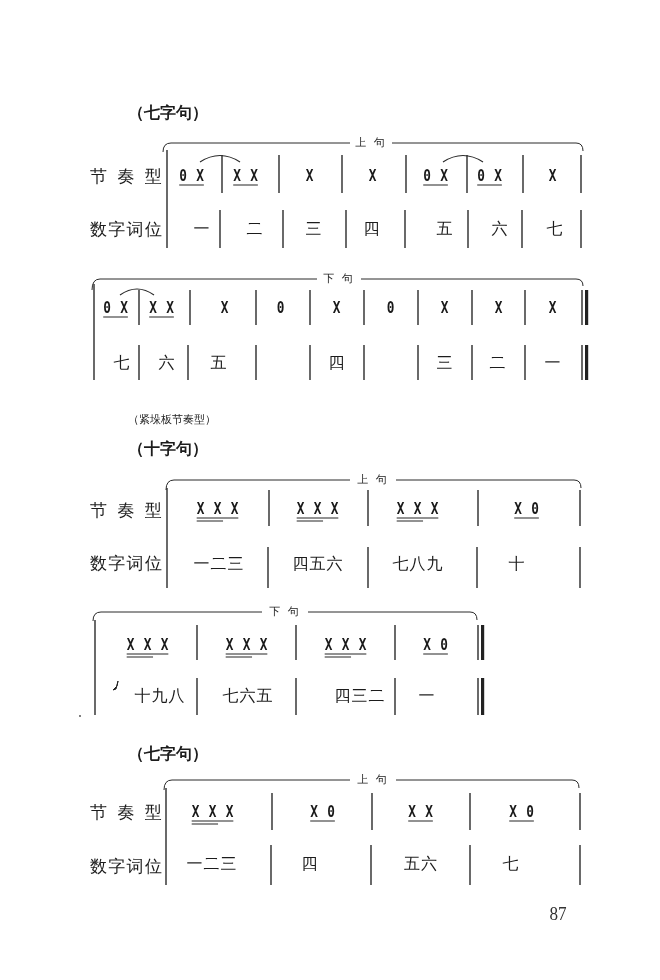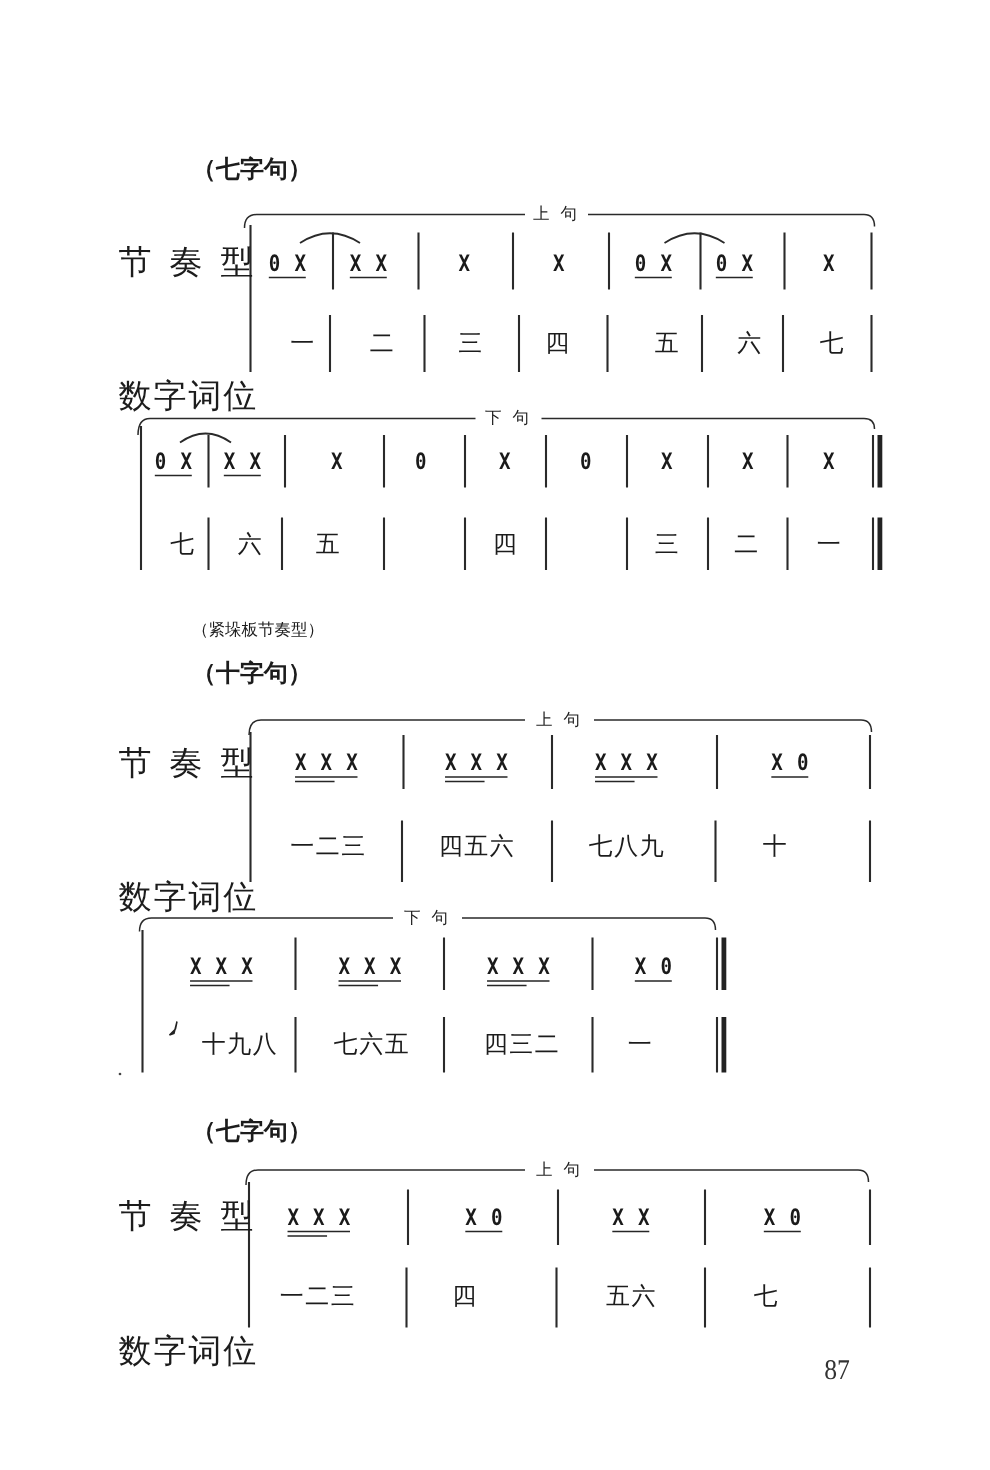--- a/index.html
+++ b/index.html
@@ -18,28 +18,28 @@
     left: 128px;
     font-size: 16px;
     font-weight: bold;
     line-height: 20px;
     white-space: nowrap;
     transform: translateY(-50%);
   }
   .subtitle { font-size: 11px; font-weight: normal; }
   .rowlabel {
     position: absolute;
-    left: 79px;
-    font-size: 22px;
+    left: 90px;
+    font-size: 17px;
     line-height: 20px;
     white-space: pre;
     transform: translateY(-50%);
   }
   .rowlabel.rhythm { letter-spacing: 2.5px; }
-  .rowlabel.words { letter-spacing: 1.3px; margin-top: 36px; }
+  .rowlabel.words { letter-spacing: 1.3px; }
   .phrase-label {
     position: absolute;
     font-size: 11px;
     line-height: 12px;
     letter-spacing: 2px;
     white-space: pre;
     background: #ffffff;
     padding: 0 1px;
     transform: translate(-50%, -50%);
   }
@@ -250,21 +250,21 @@
 
   <div class="phrase-label" style="left:285px;top:612px">下 句</div>
 
   <div class="beat u2" style="left:148px;top:645px">X X X</div>
   <div class="beat u2" style="left:247px;top:645px">X X X</div>
   <div class="beat u2" style="left:346px;top:645px">X X X</div>
   <div class="beat u1" style="left:436px;top:645px">X 0</div>
 
   <div class="word" style="left:160px;top:696px">十九八</div>
   <div class="word" style="left:248px;top:696px">七六五</div>
-  <div class="word" style="left:348px;top:696px">四三二</div>
+  <div class="word" style="left:360px;top:696px">四三二</div>
   <div class="word" style="left:427px;top:696px">一</div>
 
   <div class="title" style="top:754px">（七字句）</div>
 
   <div class="phrase-label" style="left:373px;top:780px">上 句</div>
   <div class="rowlabel rhythm" style="top:812px">节 奏 型</div>
   <div class="rowlabel words" style="top:866px">数字词位</div>
 
   <div class="beat u2" style="left:213px;top:812px">X X X</div>
   <div class="beat u1" style="left:323px;top:812px">X 0</div>

